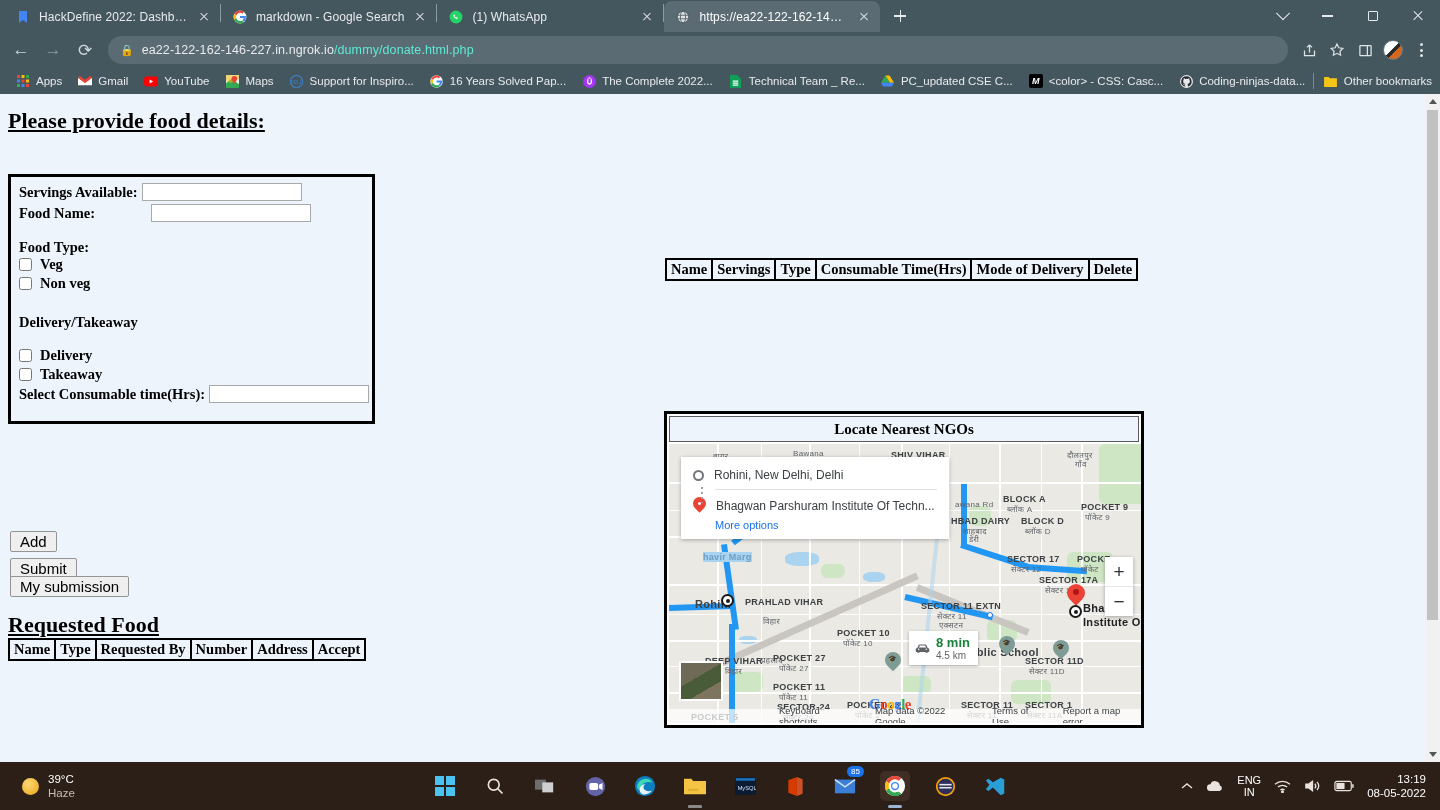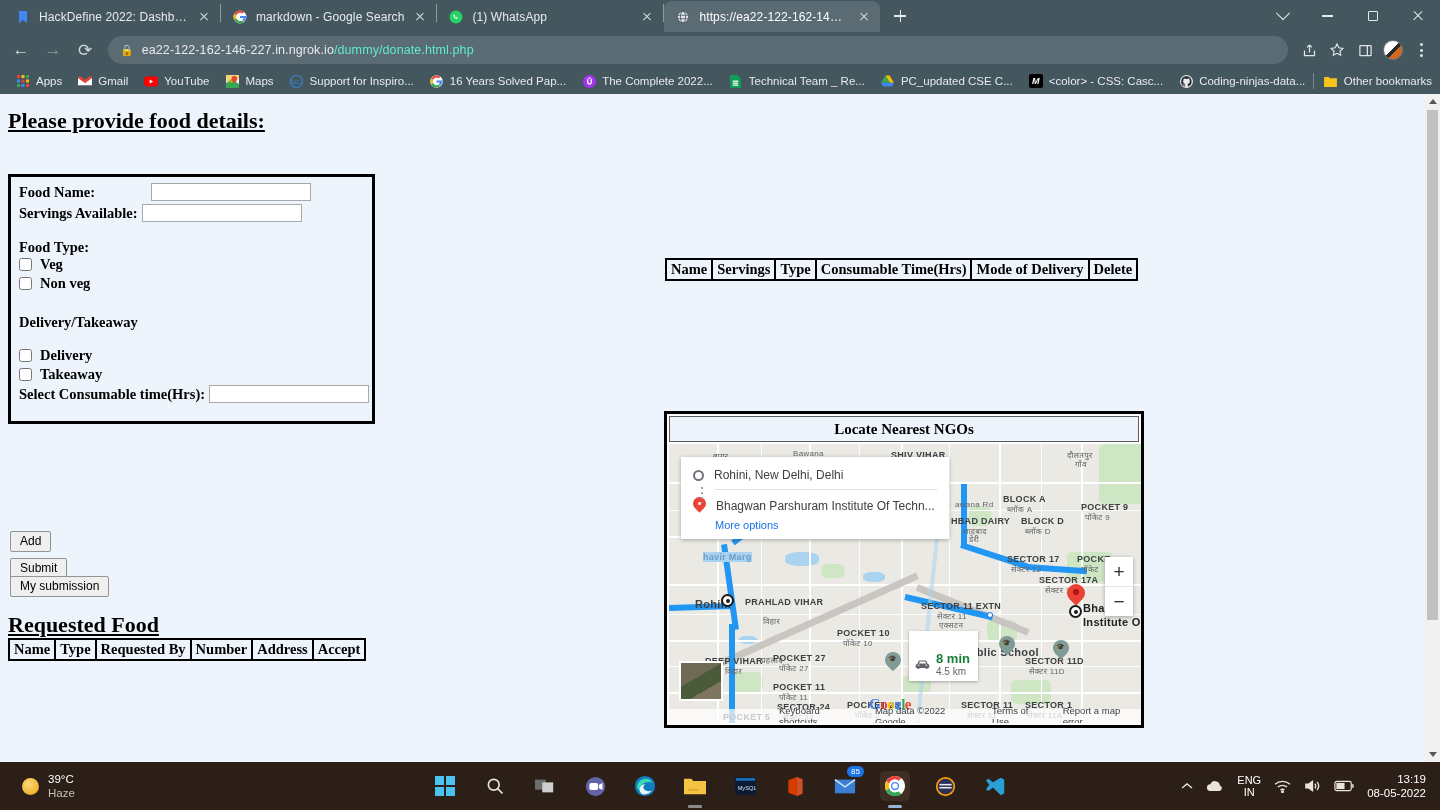--- a/index.html
+++ b/index.html
@@ -82,21 +82,21 @@
     font-family:"Liberation Serif", serif; font-weight:bold; font-size:14.5px; color:#000;
   }
   .frow { display:flex; align-items:center; gap:4px; margin-bottom: 3px; }
   .frow label { white-space:nowrap; }
   .tin { height:18px; border:1px solid #a9a9a9; background:#fff; }
   .cbrow { display:flex; align-items:center; gap:8px; margin-bottom:2px; }
   input[type=checkbox] { margin:0; width:13px;height:13px; }
   .gap { height: 14px; }
 
   .btn {
-    font-family:"Liberation Sans", sans-serif; font-size:12px; color:#000;
+    font-family:"Liberation Sans", sans-serif; font-size:15px; color:#000;
     background:#efefef; border:1px solid #949494; border-radius:2px;
     padding: 2px 9px; line-height:15px; cursor:default; display:inline-block;
   }
   #btn-add { position:absolute; left:10px; top:437px; }
   #btn-submit { position:absolute; left:10px; top:464px; }
   #btn-mysub { position:absolute; left:10px; top:482px; }
   h2.reqfood { position:absolute; left:8px; top:518px; margin:0; }
   table.grid { border-collapse: collapse; font-family:"Liberation Serif", serif; font-weight:bold; font-size:14.5px; }
   table.grid, table.grid th, table.grid td { border: 2px solid #000; }
   table.grid th { padding: 1px 4px; background:#eef4fb; color:#000; font-weight:bold; white-space:nowrap; }
@@ -143,21 +143,21 @@
   .gmarker { position:absolute; width:18px; height:24px; }
   .gmarker .head { position:absolute; left:0; top:0; width:18px;height:18px;border-radius:50% 50% 50% 0; background:#ea4335; transform:rotate(-45deg); }
   .gmarker .dot { position:absolute; left:6px; top:5px; width:6px;height:6px;border-radius:50%; background:#b31412; }
   .schoolpin { position:absolute; width:16px;height:21px; }
   .schoolpin .head { position:absolute; left:0;top:0;width:16px;height:16px;border-radius:50% 50% 50% 0;background:#7f9b95;transform:rotate(-45deg);}
   .schoolpin .cap { position:absolute;left:3.5px;top:4px;width:9px;height:6px;color:#fff;font-size:7px;text-align:center;line-height:6px;}
   .destdot { position:absolute; width:13px;height:13px;border-radius:50%;background:#fff;border:2px solid #1a1a1a; }
   .destdot::after{content:"";position:absolute;left:2.5px;top:2.5px;width:4px;height:4px;border-radius:50%;background:#1a1a1a;}
 
   #triptime {
-    position:absolute; left:240px; top:187px; background:#fff; padding:20px 8px 4px 6px;
+    position:absolute; left:240px; top:187px; background:#fff; padding:4px 8px 4px 6px;
     box-shadow:0 1px 3px rgba(0,0,0,.3); display:flex; align-items:center; gap:6px;
   }
   #triptime .car { font-size:12px; color:#5f6368; }
   #triptime .tt { font-family:"Liberation Sans",sans-serif; }
   #triptime .mins { font-size:13px; font-weight:700; color:#188038; }
   #triptime .dist { font-size:10px; color:#5f6368; }
 
   #zoomctl { position:absolute; right:8px; top:113px; width:28px; background:#fff; box-shadow:0 1px 4px rgba(0,0,0,.3); }
   #zoomctl div { height:29px; display:flex; align-items:center; justify-content:center; font-size:19px; color:#333; }
   #zoomctl .zdiv { height:1px; background:#e6e6e6; padding:0; }
@@ -417,26 +417,26 @@
       <span>Other bookmarks</span>
     </div>
   </div>
 
   <div id="page">
 
     <h2 class="section">Please provide food details:</h2>
 
     <div class="formbox">
       <div class="frow">
+        <label>Servings Available:</label>
+        <input class="tin" style="width: 160px;" type="text" value="">
+      </div>
+      <div class="frow">
         <label>Food Name:</label>
         <input class="tin" style="width: 160px; margin-left: 52px;" type="text" value="">
-      </div>
-      <div class="frow">
-        <label>Servings Available:</label>
-        <input class="tin" style="width: 160px;" type="text" value="">
       </div>
       <div class="gap"></div>
       <div>Food Type:</div>
       <div class="cbrow">
         <input type="checkbox" style="">
         <label>Veg</label>
       </div>
       <div class="cbrow">
         <input type="checkbox" style="">
         <label>Non veg</label>
@@ -584,21 +584,21 @@
             <div class="maplabel hi" style="left: 104px; top: 238px;">POCKET 11</div>
             <div class="maplabel sm" style="left: 110px; top: 247px;">पॉकेट 11</div>
             <div class="maplabel hi" style="left: 108px; top: 258px;">SECTOR-24</div>
             <div class="maplabel sm" style="left: 114px; top: 267px;">सेक्टर-24</div>
             <div class="maplabel hi" style="left: 178px; top: 256px;">POCKET 23</div>
             <div class="maplabel sm" style="left: 186px; top: 265px;">पॉकेट 2</div>
             <div class="maplabel hi" style="left: 292px; top: 256px;">SECTOR 11</div>
             <div class="maplabel sm" style="left: 298px; top: 265px;">सेक्टर 11</div>
             <div class="maplabel hi" style="left: 356px; top: 256px;">SECTOR 1</div>
             <div class="maplabel sm" style="left: 358px; top: 265px;">सेक्टर 11A</div>
-            <div class="maplabel hi" style="left: 22px; top: 268px; margin-left: 32px;">POCKET 5</div>
+            <div class="maplabel hi" style="left: 22px; top: 268px;">POCKET 5</div>
           </div>
 
         <div class="destdot" style="left:52px;top:150px"></div>
         <div class="gmarker" style="left:398px;top:140px">
             <span class="head"></span>
             <span class="dot"></span>
           </div>
         <div class="destdot" style="left:400px;top:161px"></div>
         <div class="schoolpin" style="left:330px;top:192px">
             <span class="head"></span>

